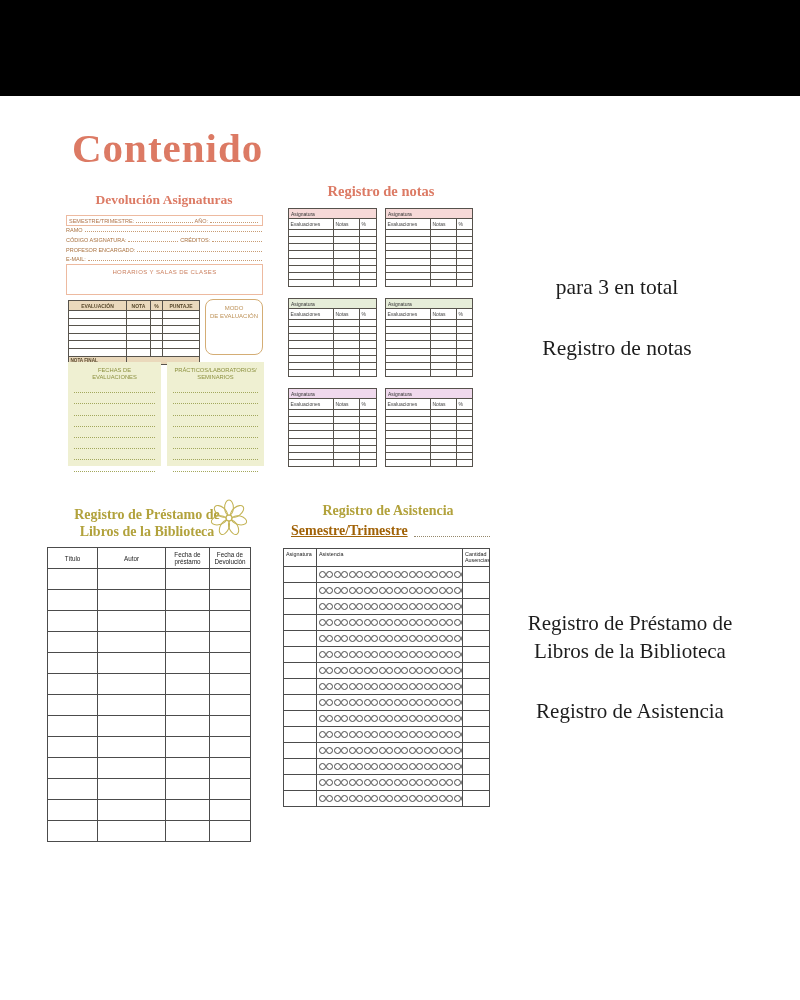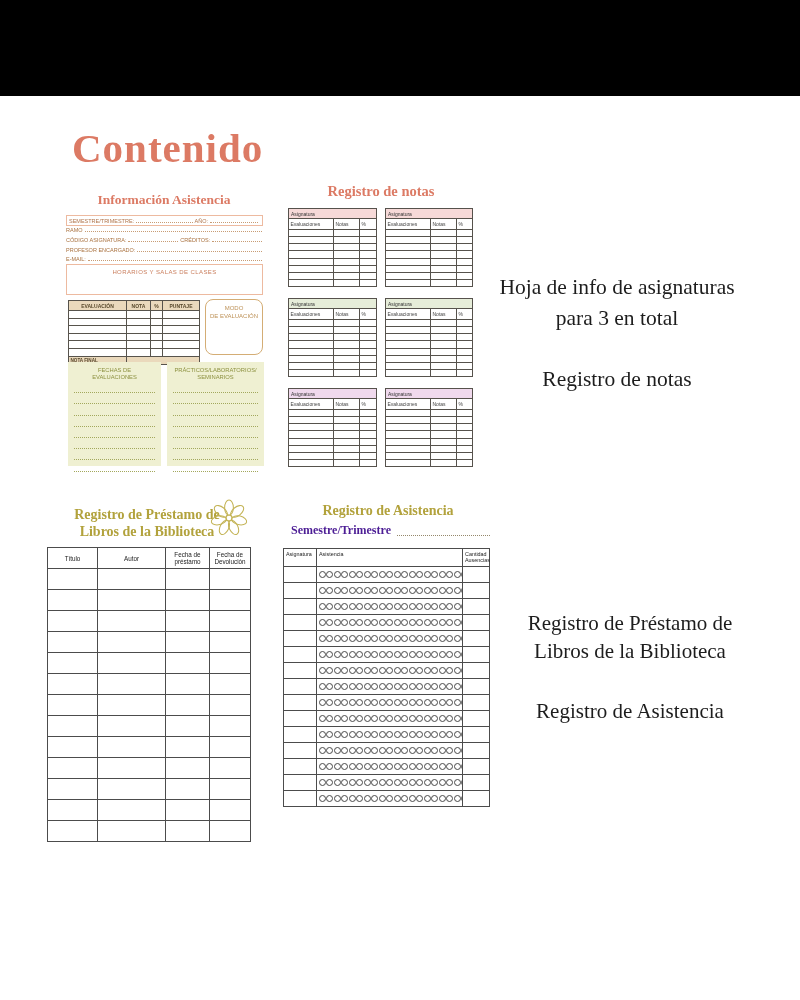--- a/index.html
+++ b/index.html
@@ -65,42 +65,42 @@
   .bhrow{height:20px;}
   .bhcell{border-right:1px solid #4c4c4c;display:flex;flex-direction:column;align-items:center;justify-content:center;font-size:6.3px;line-height:7px;color:#222;}
   .bhcell:last-child{border-right:none;}
   .brow{height:20px;border-top:1px solid #4c4c4c;}
   .bcell{border-right:1px solid #4c4c4c;}
   .bcell:last-child{border-right:none;}
 
   
   .asis-title{position:absolute;left:288px;top:407px;width:200px;text-align:center;font-family:"Liberation Serif",serif;font-size:14px;font-weight:700;color:#b2a23c;margin:0;}
   .asis-sub{position:absolute;left:291px;top:427px;width:199px;display:flex;align-items:flex-end;}
-  .asis-sub .txt{font-family:"Liberation Serif",serif;font-size:12px;font-weight:700;color:#4c1d95;white-space:nowrap;}
+  .asis-sub .txt{font-family:"Liberation Serif",serif;font-size:14px;font-weight:700;color:#a16207;white-space:nowrap;text-decoration:underline;}
   .asis-sub .dotted{flex:1;border-bottom:1.2px dotted #95886b;margin:0 0 2px 6px;}
   .asis-table{position:absolute;left:283px;top:452px;width:207px;border:1.3px solid #4c4c4c;box-sizing:border-box;background:#fff;}
   .ahrow,.arow{display:grid;grid-template-columns:33px 146px 1fr;}
   .ahrow{height:17px;}
   .ahcell{border-right:1px solid #4c4c4c;font-size:5.4px;color:#222;padding:2px 0 0 2px;line-height:6px;}
   .ahcell:last-child{border-right:none;}
   .arow{height:15px;border-top:1px solid #4c4c4c;}
   .acell{border-right:1px solid #4c4c4c;}
   .acell.last{border-right:none;}
   .acell.circles{display:flex;align-items:center;padding-left:1.5px;overflow:hidden;}
   .circle{width:5px;height:5px;border:0.8px solid #4a4a4a;border-radius:50%;flex:0 0 auto;margin-right:.5px;background:#fff;}
 </style>
 </head>
 <body>
 
 <div class="canvas">
   <div class="sheet">
 
     <h1 class="main-title">Contenido</h1>
 
-    <h2 class="info-title">Información Asistencia</h2>
+    <h2 class="info-title">Devolución Asignaturas</h2>
 
     <div class="sem-box">
       <span class="lbl">SEMESTRE/TRIMESTRE:</span>
       <span class="dots"></span>
       <span class="lbl">AÑO:</span>
       <span class="dots" style="flex:.85;"></span>
     </div>
 
     <div class="frow r1">
       <span class="lbl">RAMO</span>
@@ -500,21 +500,20 @@
           </div>
           <div class="nrow">
             <div class="ncell"></div>
             <div class="ncell"></div>
             <div class="ncell last"></div>
           </div>
         </div>
       </div>
 
     <div class="annotation ann-top">
-      <div>Hoja de info de asignaturas</div>
       <div>para 3 en total</div>
       <div class="gap">Registro de notas</div>
     </div>
     <div class="annotation ann-bottom">
       <div>Registro de Préstamo de</div>
       <div>Libros de la Biblioteca</div>
       <div class="gap">Registro de Asistencia</div>
     </div>
 
     <h2 class="biblio-title">

